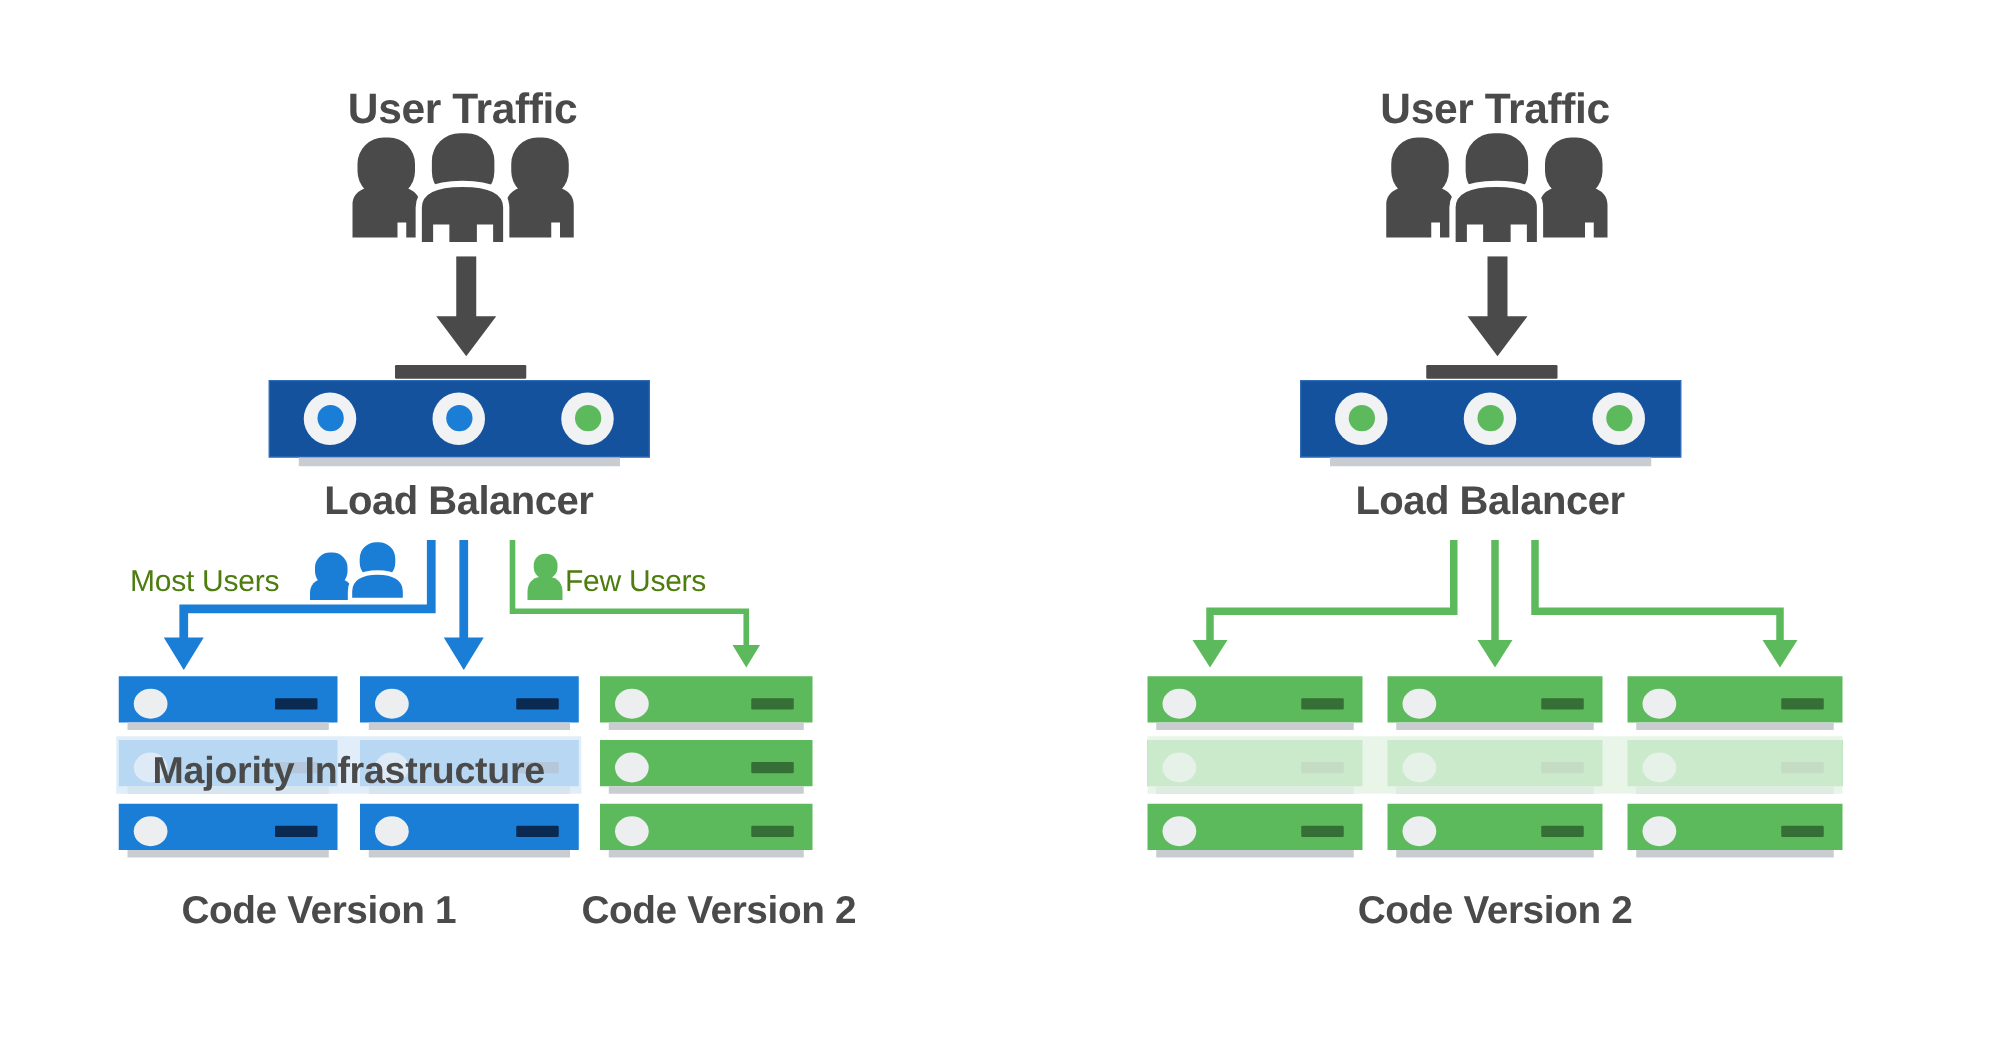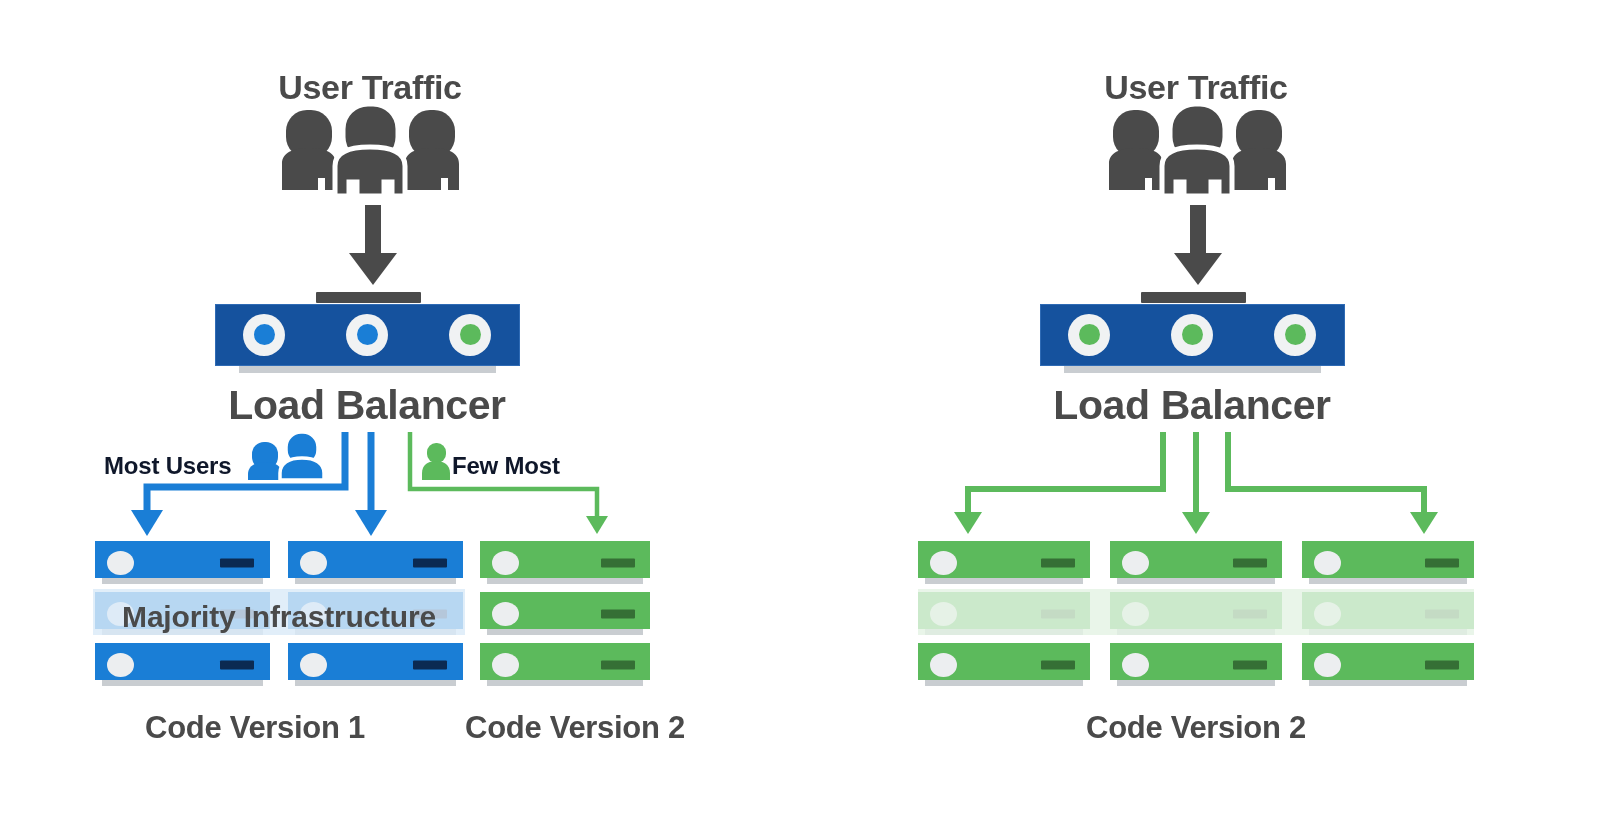--- a/index.html
+++ b/index.html
@@ -20,31 +20,31 @@
 
   
   .ttl{
     position:absolute;
     font-size:34px;font-weight:bold;color:#4a4a4a;
     letter-spacing:-0.3px;white-space:nowrap;
     text-align:center;
   }
   .lbl-lb{
     position:absolute;
-    font-size:41px;font-weight:bold;color:#4a4a4a;
+    font-size:32px;font-weight:bold;color:#4a4a4a;
     white-space:nowrap;text-align:center;letter-spacing:-0.4px;
   }
   .lbl-ver{
     position:absolute;
     font-size:31px;font-weight:bold;color:#4a4a4a;
     white-space:nowrap;text-align:center;letter-spacing:-0.3px;
   }
   .lbl-flow{
     position:absolute;
-    font-size:24px;font-weight:bold;color:#0f172a;
+    font-size:24px;font-weight:normal;color:#4d7c0f;
     white-space:nowrap;letter-spacing:-0.2px;
   }
   .lbl-infra{
     position:absolute;
     font-size:30px;font-weight:bold;color:#4a4a4a;
     white-space:nowrap;text-align:center;letter-spacing:-0.2px;
     z-index:40;
   }
   .infra-band{
     position:absolute;z-index:35;
@@ -218,21 +218,21 @@
     </div>
 
     <div class="people-group" style="left:420px;top:442px;">
       <svg width="32" height="38" viewBox="0 0 32 38">
         <g fill="#5cba5c">
           <rect x="7" y="1" width="19" height="20" rx="9"></rect>
           <path d="M2,38 L2,31 C2,23 8,19 16,19 C24,19 30,23 30,31 L30,38 Z"></path>
         </g>
       </svg>
     </div>
-    <div class="lbl-flow" style="left:452px;top:452px;">Few Most</div>
+    <div class="lbl-flow" style="left:452px;top:452px;">Few Users</div>
 
     <div class="rack" style="left:95px;top:541px;width:175px;height:145px;">
       <div class="unit u-blue" style="top:0;">
           <div class="face"></div>
           <div class="dot"></div>
           <div class="dash"></div>
           <div class="base"></div>
         </div>
       <div class="unit u-blue" style="top:51px;">
           <div class="face"></div>

